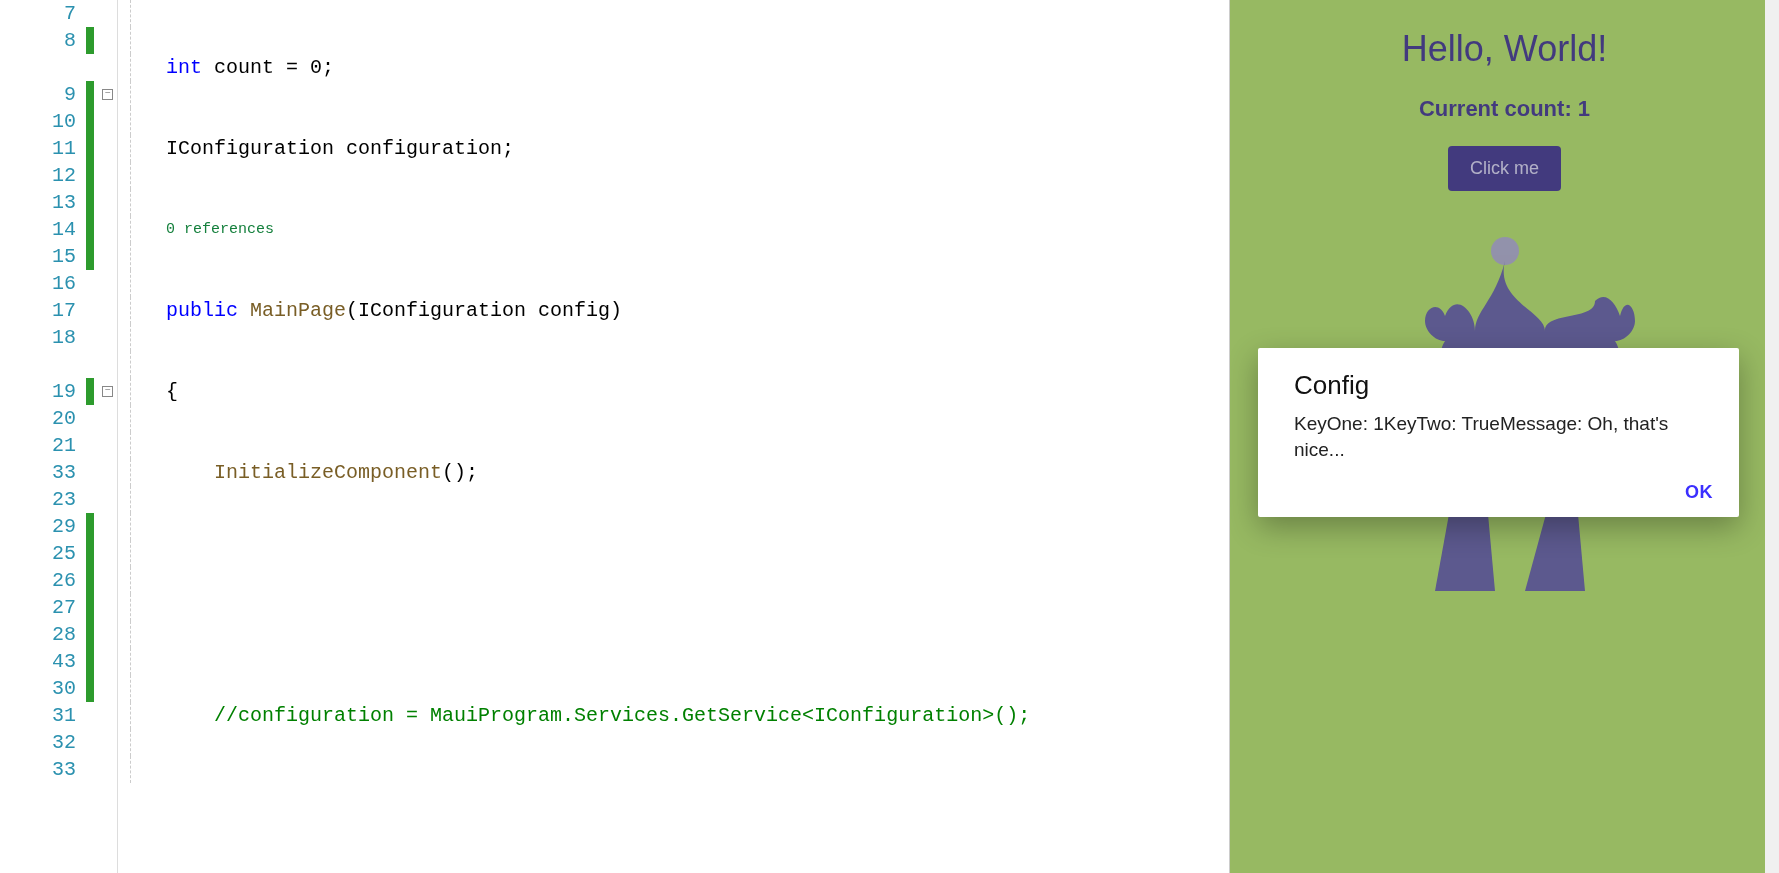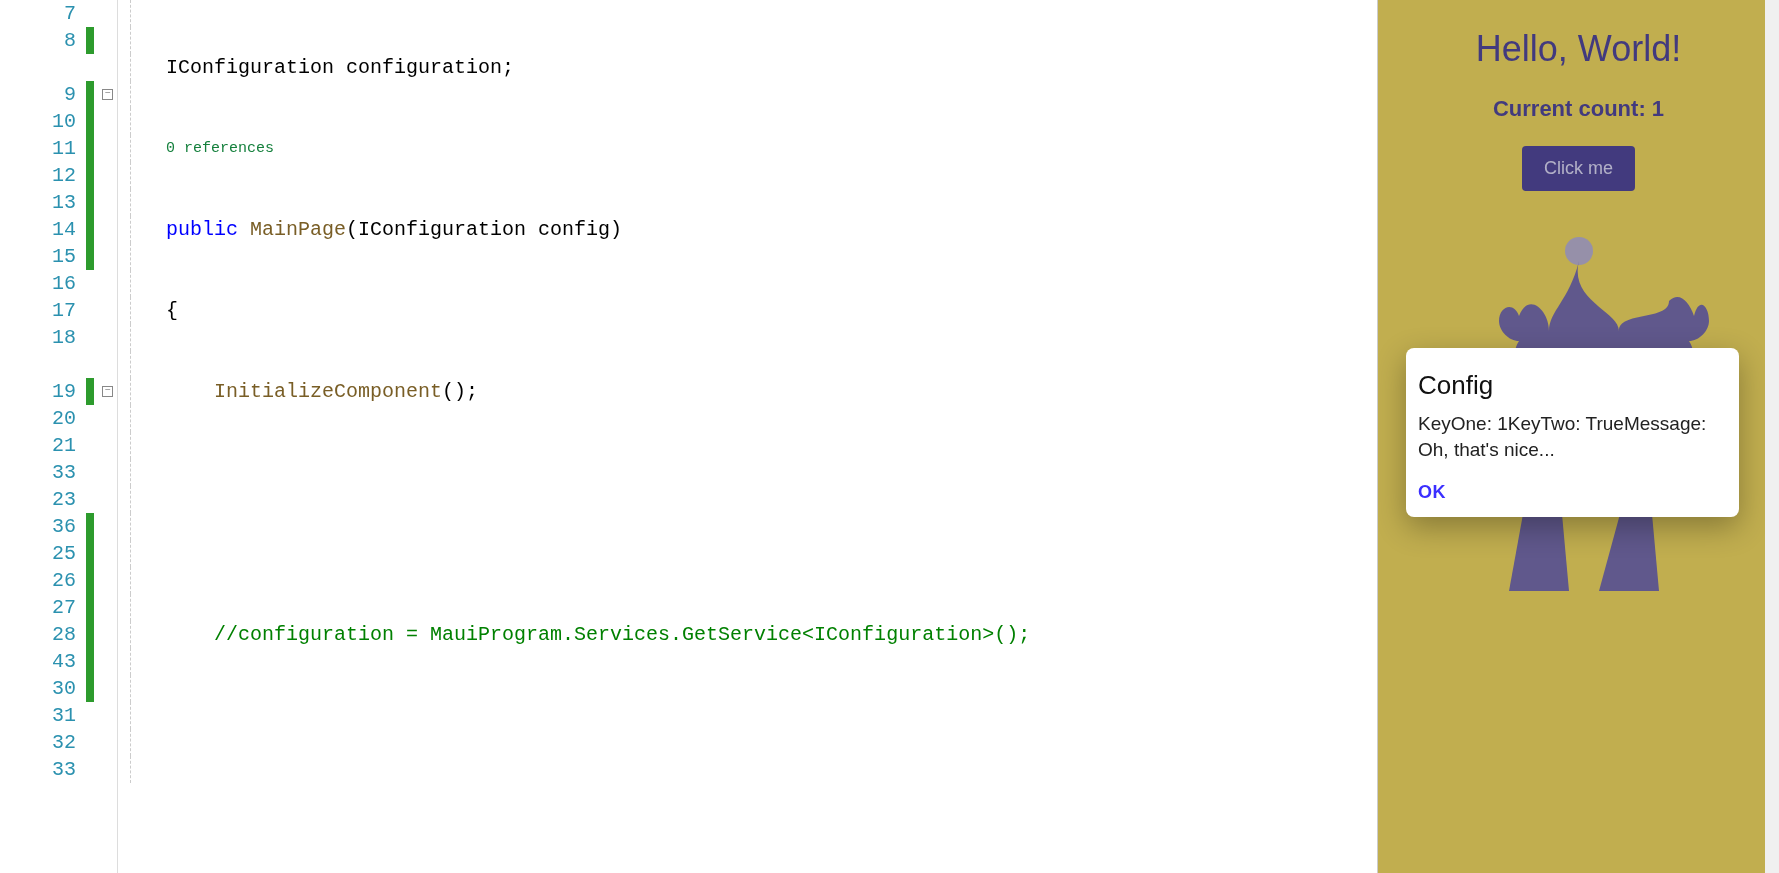--- a/index.html
+++ b/index.html
@@ -63,22 +63,22 @@
     line-height: 27px;
     padding-left: 0;
   }
   .codeline { height: 27px; }
   .codeline.ref { color: #15803d; font-size: 15px; line-height: 27px; }
   .kw { color: #0000ff; }
   .type { color: #000000; }
   .com { color: #008000; }
   .method { color: #795e26; }
   .app-preview {
-    width: 402px;
-    background: #fde047;
+    width: 550px;
+    background: #bef264;
     position: relative;
     font-family: -apple-system, 'Segoe UI', sans-serif;
     color: #3b2f8f;
     overflow: hidden;
     border-left: 1px solid #ccc;
   }
   .app-overlay {
     position: absolute;
     inset: 0;
     background: rgba(80,80,95,0.35);
@@ -106,28 +106,28 @@
     margin-top: 30px;
     height: 400px;
     width: 100%;
   }
   .mascot svg { display: block; margin: 0 auto; }
   .dialog {
     position: absolute;
     left: 28px; right: 40px;
     top: 348px;
     background: #fff;
-    border-radius: 8px;
+    border-radius: 2px;
     box-shadow: 0 10px 30px rgba(0,0,0,0.3);
-    padding: 22px 26px 14px 12px;
+    padding: 22px 26px 14px 36px;
     font-family: -apple-system, 'Segoe UI', sans-serif;
   }
   .dialog-title { font-size: 26px; font-weight: 500; color: #111; margin-bottom: 10px; }
   .dialog-msg { font-size: 19px; color: #222; line-height: 1.35; margin-bottom: 20px; }
-  .dialog-ok { color: #3b2fff; font-weight: 600; font-size: 18px; cursor: pointer; letter-spacing: 0.5px; }
+  .dialog-ok { text-align: right; color: #3b2fff; font-weight: 600; font-size: 18px; cursor: pointer; letter-spacing: 0.5px; }
   .scrollbar-right { position: absolute; right: 0; top: 0; width: 14px; height: 100%; background: #f0f0f0; }
 </style>
 </head>
 <body>
 
 <div class="editor">
   <div class="gutter">
     <div>7</div>
     <div>8</div>
     <div class="ref">&nbsp;</div>
@@ -140,21 +140,21 @@
     <div>15</div>
     <div>16</div>
     <div>17</div>
     <div>18</div>
     <div class="ref">&nbsp;</div>
     <div>19</div>
     <div>20</div>
     <div>21</div>
     <div>33</div>
     <div>23</div>
-    <div>36</div>
+    <div>29</div>
     <div>25</div>
     <div>26</div>
     <div>27</div>
     <div>28</div>
     <div>43</div>
     <div>30</div>
     <div>31</div>
     <div>32</div>
     <div>33</div>
   </div>
@@ -249,20 +249,21 @@
       <div></div>
       <div></div>
       <div></div>
       <div></div>
       <div></div>
       <div></div>
       <div></div>
   </div>
 
   <div class="code">
+    <div class="codeline"><span class="kw">int</span> count = 0;</div>
     <div class="codeline"><span class="type">IConfiguration</span> configuration;</div>
     <div class="codeline ref">0 references</div>
     <div class="codeline"><span class="kw">public</span> <span class="method">MainPage</span>(<span class="type">IConfiguration</span> config)</div>
     <div class="codeline">{</div>
     <div class="codeline">    <span class="method">InitializeComponent</span>();</div>
     <div class="codeline"></div>
     <div class="codeline"></div>
     <div class="codeline">    <span class="com">//configuration = MauiProgram.Services.GetService&lt;IConfiguration&gt;();</span></div>
     <div class="codeline"></div>
     

